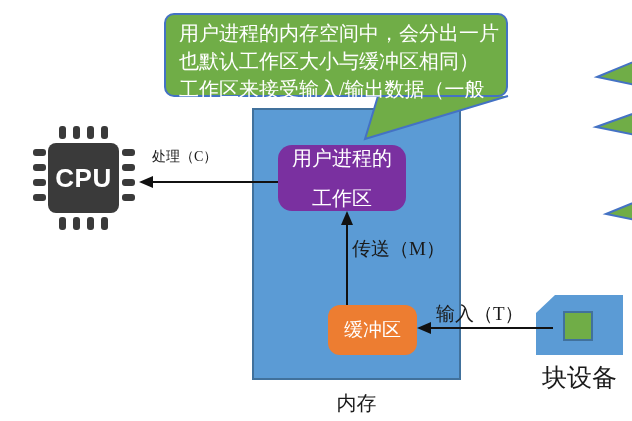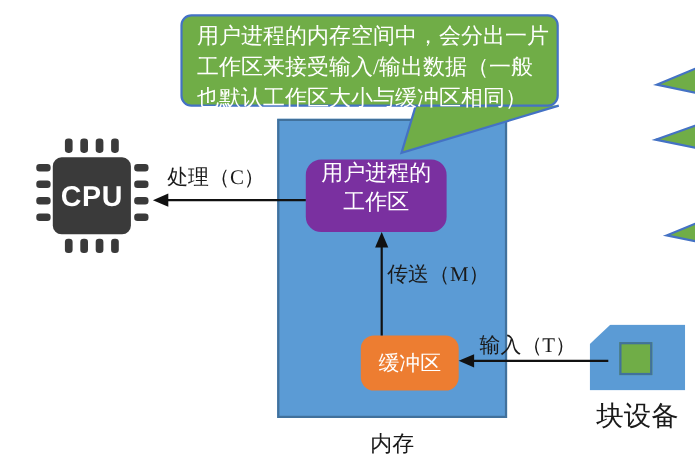--- a/index.html
+++ b/index.html
@@ -24,21 +24,21 @@
     color:#ffffff;font-size:20px;line-height:28px;
     padding:4px 15px 0 13px;white-space:nowrap;
   }
   .callout .line{display:block;}
 
   
   .workarea-box{
     position:absolute;left:278px;top:145px;width:128px;height:66px;
     background:#7A30A0;border-radius:14px;z-index:4;
     color:#ffffff;font-size:20px;line-height:26px;text-align:center;
-    display:flex;flex-direction:column;justify-content:flex-start;
+    display:flex;flex-direction:column;justify-content:space-between;
   }
 
   
   .buffer-box{
     position:absolute;left:328px;top:305px;width:89px;height:50px;
     background:#ED7D31;border-radius:12px;z-index:4;
     color:#ffffff;font-size:19px;
     display:flex;align-items:center;justify-content:center;
   }
 
@@ -66,21 +66,21 @@
   .pin-row.top{left:26px;top:0;}
   .pin-row.bottom{left:26px;top:91px;}
   .pin-row .pin{width:7px;height:13px;background:#3A3A3A;border-radius:3px;}
   .pin-col{position:absolute;display:flex;flex-direction:column;gap:8px;}
   .pin-col.left{left:0;top:23px;}
   .pin-col.right{left:89px;top:23px;}
   .pin-col .pin{width:13px;height:7px;background:#3A3A3A;border-radius:3px;}
 
   
   .lbl{position:absolute;color:#1a1a1a;white-space:nowrap;z-index:5;}
-  .lbl-process{left:152px;top:148px;font-size:19px;}
+  .lbl-process{left:152px;top:148px;font-size:14px;}
   .lbl-transfer{left:352px;top:236px;font-size:19px;}
   .lbl-input{left:436px;top:301px;font-size:19px;}
   .lbl-memory{left:252px;top:390px;width:209px;text-align:center;font-size:20px;}
   .lbl-blockdev{left:536px;top:361px;width:87px;text-align:center;font-size:25px;}
 
   
   svg.overlay{position:absolute;left:0;top:0;z-index:5;pointer-events:none;}
 </style>
 </head>
 <body>
@@ -143,22 +143,22 @@
     <line x1="553" y1="328" x2="427" y2="328" stroke="#111111" stroke-width="2"></line>
     <polygon points="417,328 431,322 431,334" fill="#111111"></polygon>
 
     <polygon points="597,77 650,55 650,88" fill="#70AD47" stroke="#4472C4" stroke-width="2"></polygon>
     <polygon points="596,127 655,106 655,139" fill="#70AD47" stroke="#4472C4" stroke-width="2"></polygon>
     <polygon points="606,214 655,194 655,224" fill="#70AD47" stroke="#4472C4" stroke-width="2"></polygon>
   </svg>
 
   <div class="callout">
     <span class="line">用户进程的内存空间中，会分出一片</span>
+    <span class="line">也默认工作区大小与缓冲区相同）</span>
     <span class="line">工作区来接受输入/输出数据（一般</span>
-    <span class="line">也默认工作区大小与缓冲区相同）</span>
   </div>
 
   <div class="lbl lbl-process">处理（C）</div>
   <div class="lbl lbl-transfer">传送（M）</div>
   <div class="lbl lbl-input">输入（T）</div>
 
   <div class="lbl lbl-memory">内存</div>
   <div class="lbl lbl-blockdev">块设备</div>
 
 </div>

